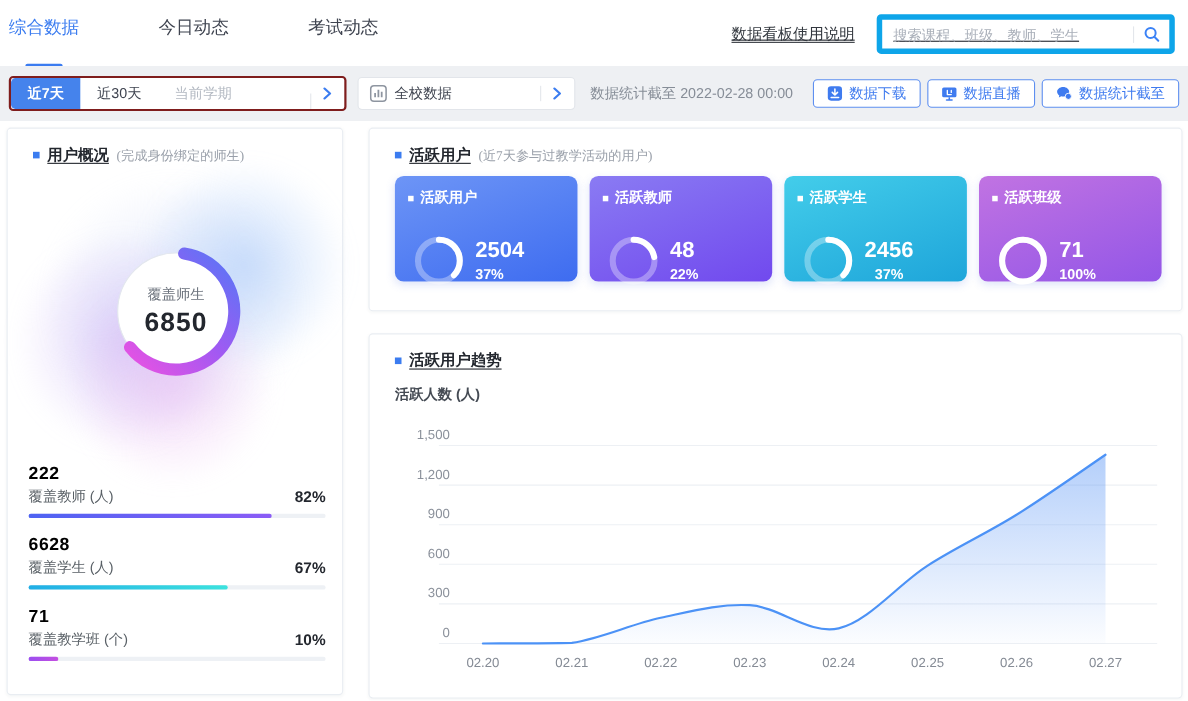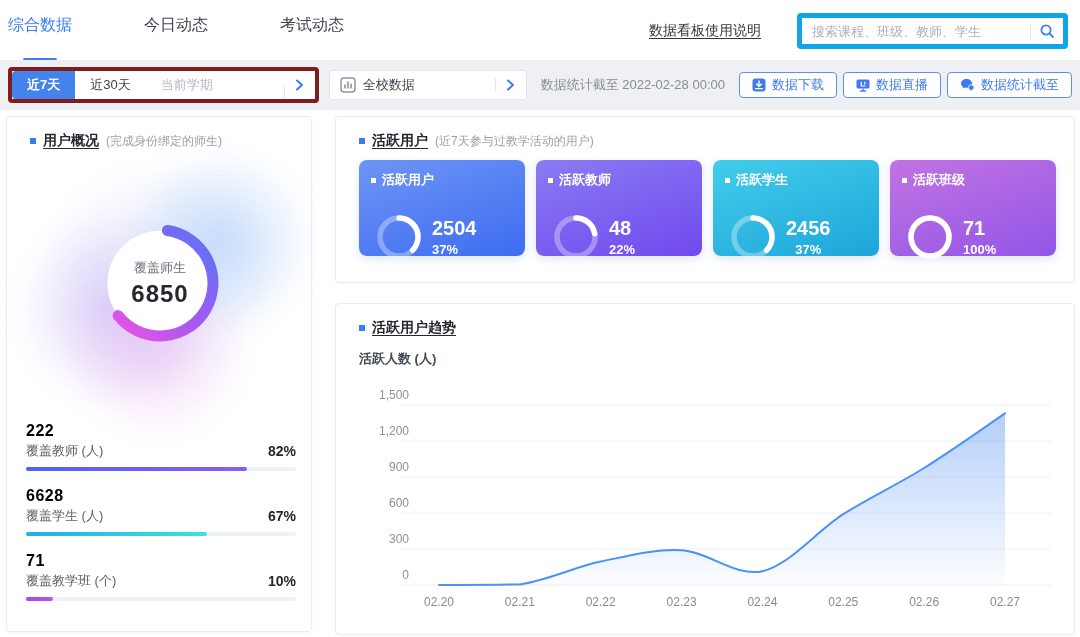--- a/index.html
+++ b/index.html
@@ -6,48 +6,48 @@
   body{
     width:1080px;height:637px;position:relative;background:#fff;overflow:hidden;
     font-family:"Liberation Sans","DejaVu Sans",sans-serif;color:#23272e;
   }
   
   .topnav{position:absolute;top:0;left:0;right:0;height:60px;background:#fff;}
   .tabs{position:absolute;left:8px;top:0;display:flex;gap:72px;}
   .tab{position:relative;height:47px;padding-top:15px;font-size:16px;color:#3f4450;cursor:pointer;}
   .tab.active{color:#3b7cf0;}
   .tab-underline{position:absolute;left:50%;transform:translateX(-50%);bottom:0;width:34px;height:4px;border-radius:2px;background:#3b7cf0;}
-  .nav-right{position:absolute;right:12px;top:13px;display:flex;align-items:center;gap:36px;}
+  .nav-right{position:absolute;right:12px;top:13px;display:flex;align-items:center;gap:20px;text-decoration:underline;}
   .help-link{font-size:14px;color:#33383f;text-decoration:underline;text-underline-offset:3px;cursor:pointer;}
   .searchbox{width:245px;height:26px;border:5px solid #0ea5e9;border-radius:4px;display:flex;align-items:center;padding:0 8px;background:#fff;}
   .searchbox input{border:0;outline:0;flex:1;font-size:13px;color:#333;background:transparent;font-family:inherit;}
   .searchbox input::placeholder{color:#a9afb9;}
   .v-divider{width:1px;height:15px;background:#e3e6eb;margin:0 8px 0 4px;}
   
   .filterbar{position:absolute;top:60px;left:0;right:0;height:50px;background:#eef0f3;display:flex;align-items:center;padding:0 8px;box-sizing:border-box;}
-  .seg{display:flex;align-items:flex-end;background:#fff;border:4px solid #7f1d1d;border-radius:4px;height:28px;}
+  .seg{display:flex;align-items:flex-end;background:#fff;border:2px solid #7f1d1d;border-radius:4px;height:28px;}
   .seg-item{padding:0 15px;font-size:13px;line-height:28px;color:#3f4450;cursor:pointer;white-space:nowrap;}
   .seg-item.active{background:#4583ec;color:#fff;border-radius:4px 0 0 4px;font-weight:bold;}
   .seg-item.muted{color:#b3b9c2;width:108px;}
   .seg-divider{width:1px;height:14px;background:#e4e7eb;}
   .chev{width:30px;height:28px;display:flex;align-items:center;justify-content:center;cursor:pointer;}
   .scope{display:flex;align-items:center;background:#fff;border:1px solid #e2e5ea;border-radius:4px;height:28px;margin-left:10px;padding:0 0 0 10px;width:186px;cursor:pointer;}
   .scope-label{font-size:13px;color:#3f4450;flex:1;margin-left:7px;}
   .cutoff{font-size:13px;color:#868d97;margin-left:14px;white-space:nowrap;}
   .actions{margin-left:auto;display:flex;gap:6px;}
   .act-btn{height:26px;border:1px solid #5e8ff0;color:#3f7bef;background:#fff;border-radius:4px;display:flex;align-items:center;gap:6px;padding:0 12px;font-size:13px;cursor:pointer;font-family:inherit;}
   
   .panel{position:absolute;background:#fff;border:1px solid #e9edf2;border-radius:4px;box-shadow:0 1px 3px rgba(31,45,61,.04);box-sizing:border-box;}
   #panel-overview{left:6px;top:116px;width:306px;height:516px;}
   #panel-active{left:335px;top:116px;width:740px;height:167px;}
   #panel-trend{left:335px;top:303px;width:740px;height:332px;}
   .panel-header{display:flex;align-items:center;gap:7px;padding:15px 0 0 23px;}
   .bullet{width:6px;height:6px;background:#3b7cf0;flex:none;}
   .panel-title{font-size:14px;font-weight:bold;color:#23272e;text-decoration:underline;text-underline-offset:3px;}
-  .panel-sub{font-size:12px;color:#9aa0aa;}
+  .panel-sub{font-size:12px;color:#9aa0aa;font-family:Liberation Serif, serif;}
   
   .gauge-area{position:relative;height:272px;}
   .blob{position:absolute;border-radius:50%;filter:blur(9px);}
   .blob-b1{left:30px;top:8px;width:240px;height:240px;background:radial-gradient(circle,rgba(206,216,247,.55) 0%,rgba(206,216,247,0) 70%);}
   .blob-b2{left:120px;top:-4px;width:190px;height:190px;background:radial-gradient(circle,rgba(150,190,248,.5) 0%,rgba(150,190,248,0) 70%);}
   .blob-b3{left:6px;top:60px;width:200px;height:200px;background:radial-gradient(circle,rgba(196,170,245,.5) 0%,rgba(196,170,245,0) 70%);}
   .blob-b4{left:60px;top:110px;width:180px;height:180px;background:radial-gradient(circle,rgba(233,180,240,.5) 0%,rgba(233,180,240,0) 72%);}
   .gauge-svg{position:absolute;left:88px;top:68px;}
   .gauge-text{position:absolute;left:88px;top:68px;width:130px;height:130px;display:flex;flex-direction:column;align-items:center;justify-content:center;}
   .gauge-label{font-size:13px;color:#6b727c;}

